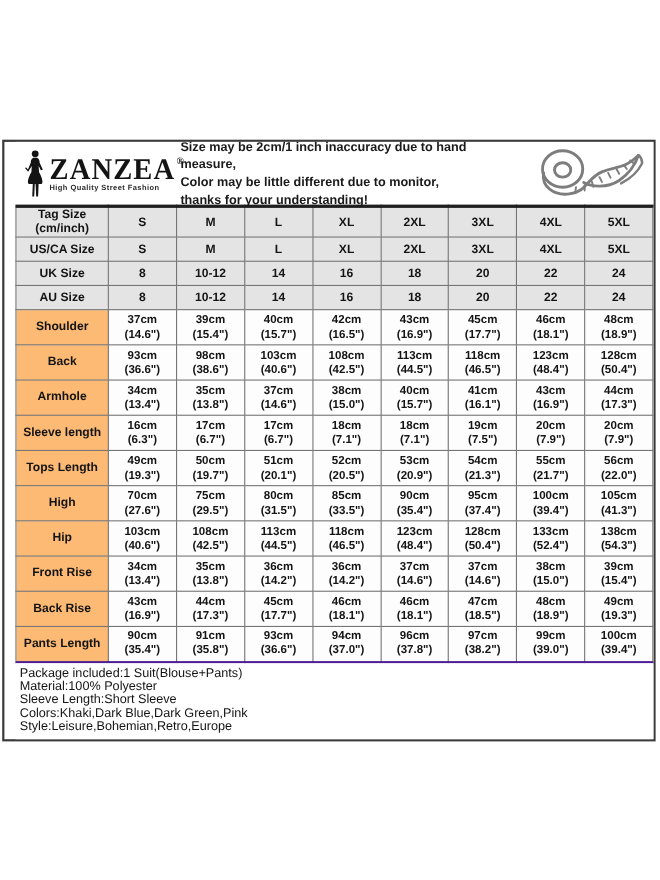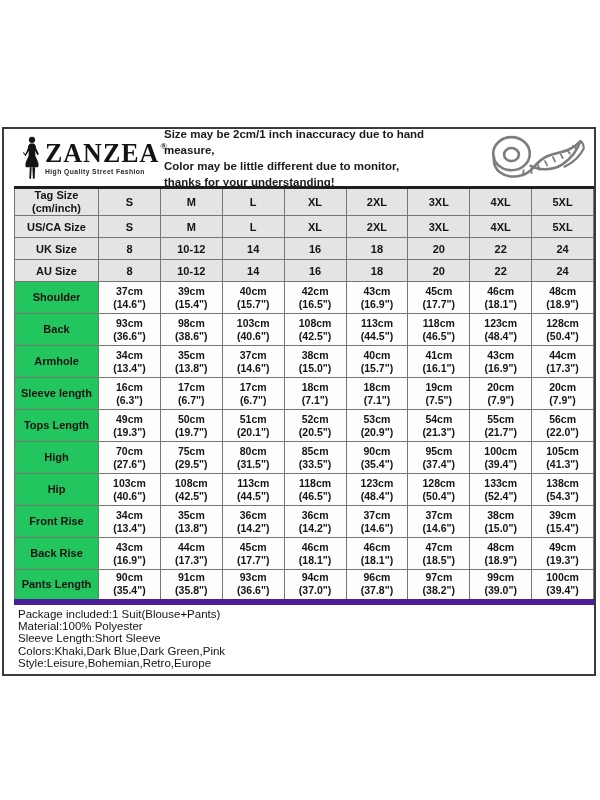--- a/index.html
+++ b/index.html
@@ -75,35 +75,35 @@
     justify-content: center;
     align-items: center;
   }
 
   
   table {
     width: 100%;
     border-collapse: collapse;
     table-layout: fixed;
     border-top: 3px solid #1f1f1f;
-    border-bottom: 6px solid #4c1d95;
+    border-bottom: 2px solid #4c1d95;
   }
   td {
     border: 1px solid #767676;
     text-align: center;
     vertical-align: middle;
     font-weight: bold;
     color: #141414;
     padding: 0;
   }
   col.label-col { width: 84px; }
   tr.size-row td { background: #e4e4e4; font-size: 11px; height: 22px; }
   tr.size-row.first td { height: 28px; line-height: 13px; }
   tr.measure-row td { background: #fdfdfd; font-size: 10.5px; height: 32px; line-height: 13px; }
-  tr.measure-row td.label { background: #22c55e; font-size: 11px; margin-left: 12px; }
+  tr.measure-row td.label { background: #fdba74; font-size: 11px; margin-left: 12px; }
   tr td.label { background: #e4e4e4; }
 
   
   .details {
     padding: 3px 4px 4px 4px;
     background: #ffffff;
   }
   .details div {
     font-size: 11.5px;
     font-weight: normal;

